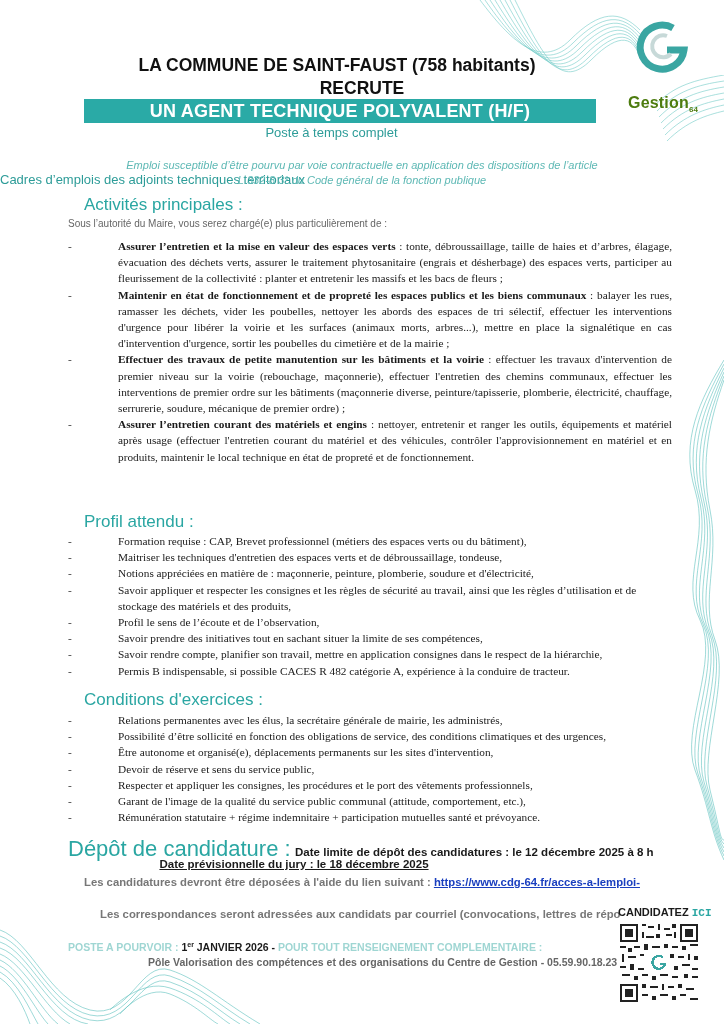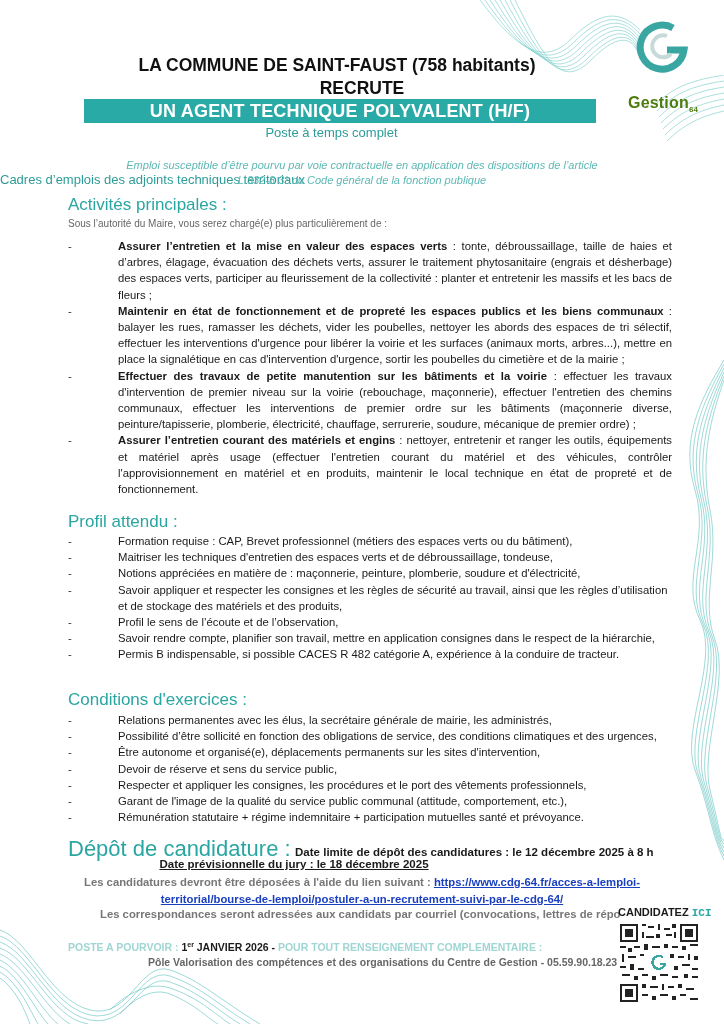--- a/index.html
+++ b/index.html
@@ -23,25 +23,25 @@
   .title2 { position: absolute; left: 0; width: 724px; top: 78px; text-align: center; font-size: 17.5px; font-weight: bold; color: #111; }
   .banner {
     position: absolute; left: 84px; top: 99px; width: 512px; height: 24px;
     background: #2aaaa6; color: #fff; text-align: center;
     font-size: 18px; font-weight: bold; line-height: 24px; letter-spacing: 0.2px;
   }
   .sub1 { position: absolute; left: 0; width: 663px; top: 125px; text-align: center; font-size: 13px; color: #2d9c98; }
   .sub2 { position: absolute; left: 0; width: 724px; top: 142px; text-align: left; font-size: 13px; color: #2d9c98; margin-top: 30px; }
   .sub3 { position: absolute; left: 0; width: 724px; top: 158px; text-align: center; font-size: 11px; color: #5db8b4; font-style: italic; line-height: 15px; }
 
-  .section-title { position: absolute; left: 68px; font-size: 17px; color: #2aa6a2; }
+  .section-title { position: absolute; left: 84px; font-size: 17px; color: #2aa6a2; }
   .intro { position: absolute; left: 68px; top: 218px; font-size: 10px; color: #666; }
 
   ul.list { position: absolute; left: 68px; width: 604px; margin: 0; padding: 0; list-style: none; font-size: 11.3px; line-height: 16.2px; color: #1a1a1a; }
-  ul.list li { position: relative; padding-left: 50px; text-align: justify; }
+  ul.list li { position: relative; padding-left: 50px; text-align: justify; font-family: Liberation Serif, serif; }
   ul.list li::before { content: "-"; position: absolute; left: 0; top: 0; color: #333; }
   ul.list li b { font-weight: bold; }
   ul.plain li { text-align: left; }
 
   .depot { position: absolute; left: 68px; top: 836px; width: 620px; }
   .depot-title { font-size: 22px; color: #2aa6a2; }
   .depot-deadline { font-size: 11.5px; font-weight: bold; color: #1a1a1a; }
   .jury { position: absolute; left: 0; width: 588px; top: 858px; text-align: center; font-size: 11.5px; font-weight: bold; text-decoration: underline; color: #1a1a1a; }
   .instr { position: absolute; left: 0; width: 724px; top: 874px; text-align: center; font-size: 11.3px; font-weight: bold; color: #777; line-height: 17px; }
   .instr a { color: #1a3fbf; text-decoration: underline; }
@@ -131,20 +131,21 @@
   <li><b>Assurer l’entretien courant des matériels et engins</b><span> : nettoyer, entretenir et ranger les outils, équipements et matériel après usage (effectuer l'entretien courant du matériel et des véhicules, contrôler l'approvisionnement en matériel et en produits, maintenir le local technique en état de propreté et de fonctionnement.</span></li>
 </ul>
 
 <div class="section-title" style="top:512px;">Profil attendu :</div>
 <ul class="list plain" style="top:533px;">
   <li>Formation requise : CAP, Brevet professionnel (métiers des espaces verts ou du bâtiment),</li>
   <li>Maitriser les techniques d'entretien des espaces verts et de débroussaillage, tondeuse,</li>
   <li>Notions appréciées en matière de : maçonnerie, peinture, plomberie, soudure et d'électricité,</li>
   <li>Savoir appliquer et respecter les consignes et les règles de sécurité au travail, ainsi que les règles d’utilisation et de stockage des matériels et des produits,</li>
   <li>Profil le sens de l’écoute et de l’observation,</li>
+  <li>Savoir prendre des initiatives tout en sachant situer la limite de ses compétences,</li>
   <li>Savoir rendre compte, planifier son travail, mettre en application consignes dans le respect de la hiérarchie,</li>
   <li>Permis B indispensable, si possible CACES R 482 catégorie A, expérience à la conduire de tracteur.</li>
 </ul>
 
 <div class="section-title" style="top:690px;">Conditions d'exercices :</div>
 <ul class="list plain" style="top:712px;">
   <li>Relations permanentes avec les élus, la secrétaire générale de mairie, les administrés,</li>
   <li>Possibilité d’être sollicité en fonction des obligations de service, des conditions climatiques et des urgences,</li>
   <li>Être autonome et organisé(e), déplacements permanents sur les sites d'intervention,</li>
   <li>Devoir de réserve et sens du service public,</li>
@@ -152,21 +153,21 @@
   <li>Garant de l'image de la qualité du service public communal (attitude, comportement, etc.),</li>
   <li>Rémunération statutaire + régime indemnitaire + participation mutuelles santé et prévoyance.</li>
 </ul>
 
 <div class="depot">
   <span class="depot-title">Dépôt de candidature :</span>
   <span class="depot-deadline">Date limite de dépôt des candidatures : le 12 décembre 2025 à 8 h</span>
 </div>
 <div class="jury">Date prévisionnelle du jury : le 18 décembre 2025</div>
 <div class="instr">
-  <span>Les candidatures devront être déposées à l'aide du lien suivant : </span><a href="#"><span>https://www.cdg-64.fr/acces-a-lemploi-</span><br><span>territorial/bourse-de-lemploi/postuler-a-un-recrutement-suivi-par-le-cdg-64/</span></a>
+  <span>Les candidatures devront être déposées à l'aide du lien suivant : </span><a href="#"><span>https://www.cdg-64.fr/acces-a-lemploi-</span><br></a>
 </div>
 <div class="corresp">Les correspondances seront adressées aux candidats par courriel (convocations, lettres de réponse)</div>
 
 <div class="cand"><span>CANDIDATEZ</span> <span class="ici">ICI</span></div>
 <svg class="qr" viewBox="0 0 41 41" shape-rendering="crispEdges">
   <rect width="41" height="41" fill="#fff"></rect>
   <g fill="#222">
     <rect x="1" y="1" width="9" height="9"></rect>
       <rect x="2" y="2" width="7" height="7" fill="#fff"></rect>
       <rect x="3.5" y="3.5" width="4" height="4"></rect>

